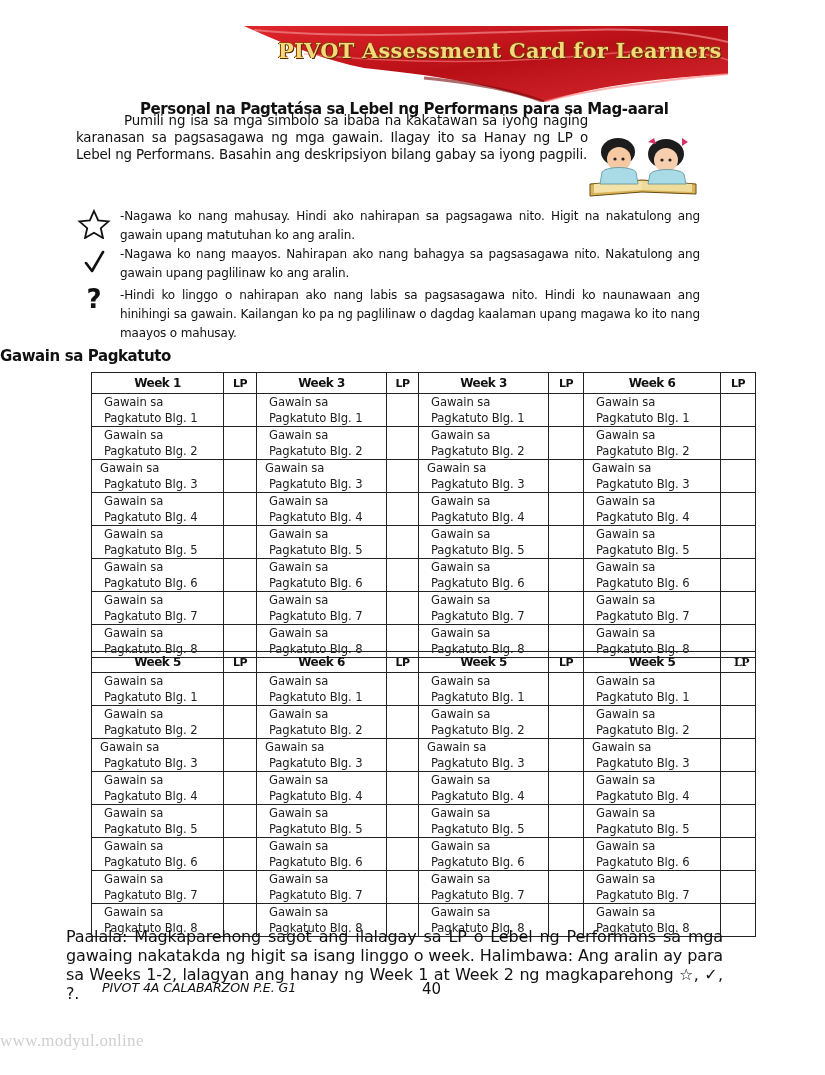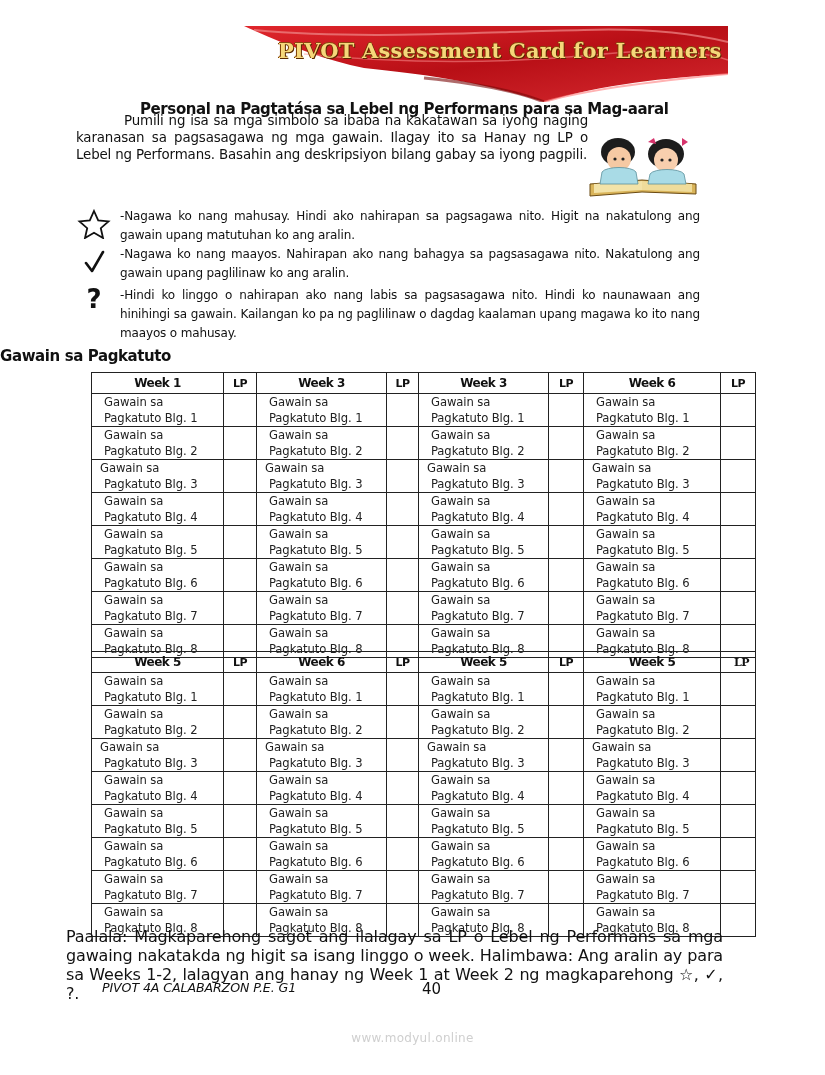--- a/index.html
+++ b/index.html
@@ -74,22 +74,22 @@
   .note {
     position: absolute; left: 66px; top: 927px; width: 657px;
     font-size: 16px; line-height: 19px; text-align: justify; letter-spacing: -0.15px;
   }
   .footer-left {
     position: absolute; left: 90px; top: 980px;
     font-style: italic; font-size: 12.6px; letter-spacing: -0.1px; margin-left: 12px;
   }
   .page-num { position: absolute; left: 422px; top: 980px; font-size: 15px; }
   .watermark {
-    position: absolute; left: 0; top: 1031px; width: 825px; text-align: center;
-    color: #cfcfcf; font-size: 12px; letter-spacing: 0.3px;
+    position: absolute; left: 0; top: 1031px; width: 825px; 
+    color: #cfcfcf; font-size: 17px; letter-spacing: 0.3px; font-family: Liberation Serif, serif;
   }
 </style>
 </head>
 <body>
 
 <div class="banner">
   <svg width="484" height="78" viewBox="0 0 484 78">
     <defs>
       <linearGradient id="rg" x1="0" y1="0" x2="1" y2="1">
         <stop offset="0" stop-color="#e0262c"></stop>

